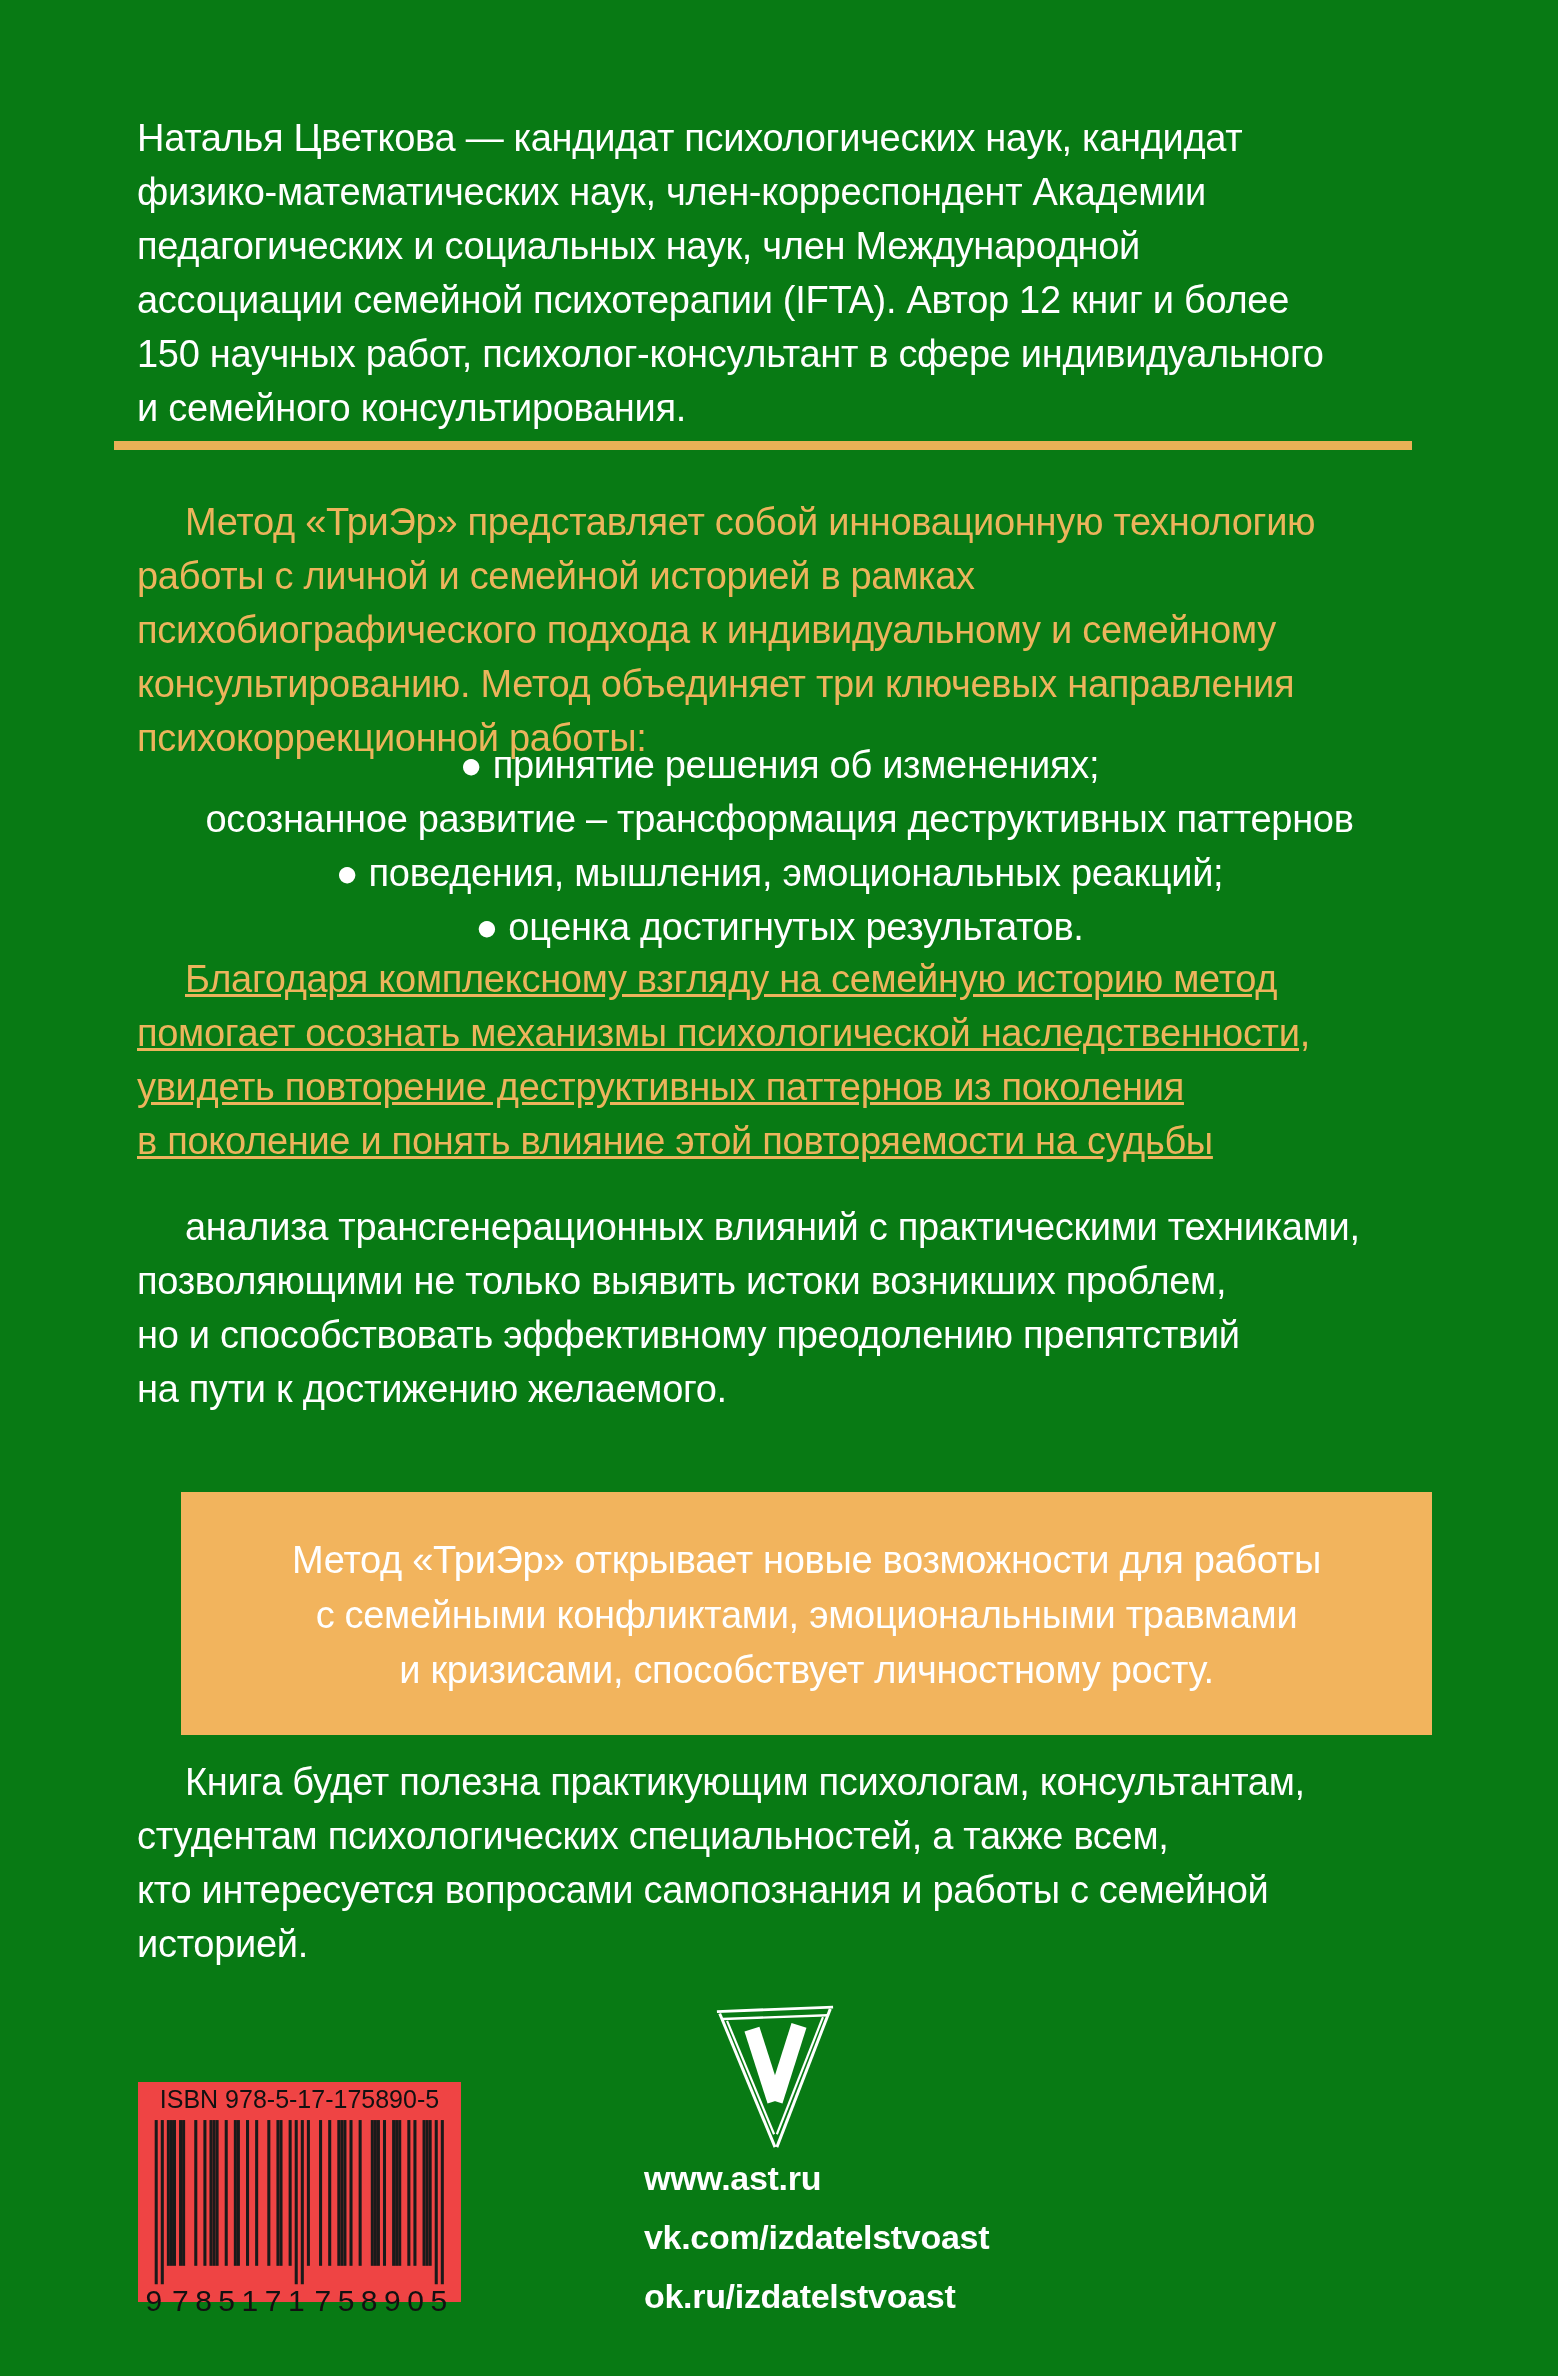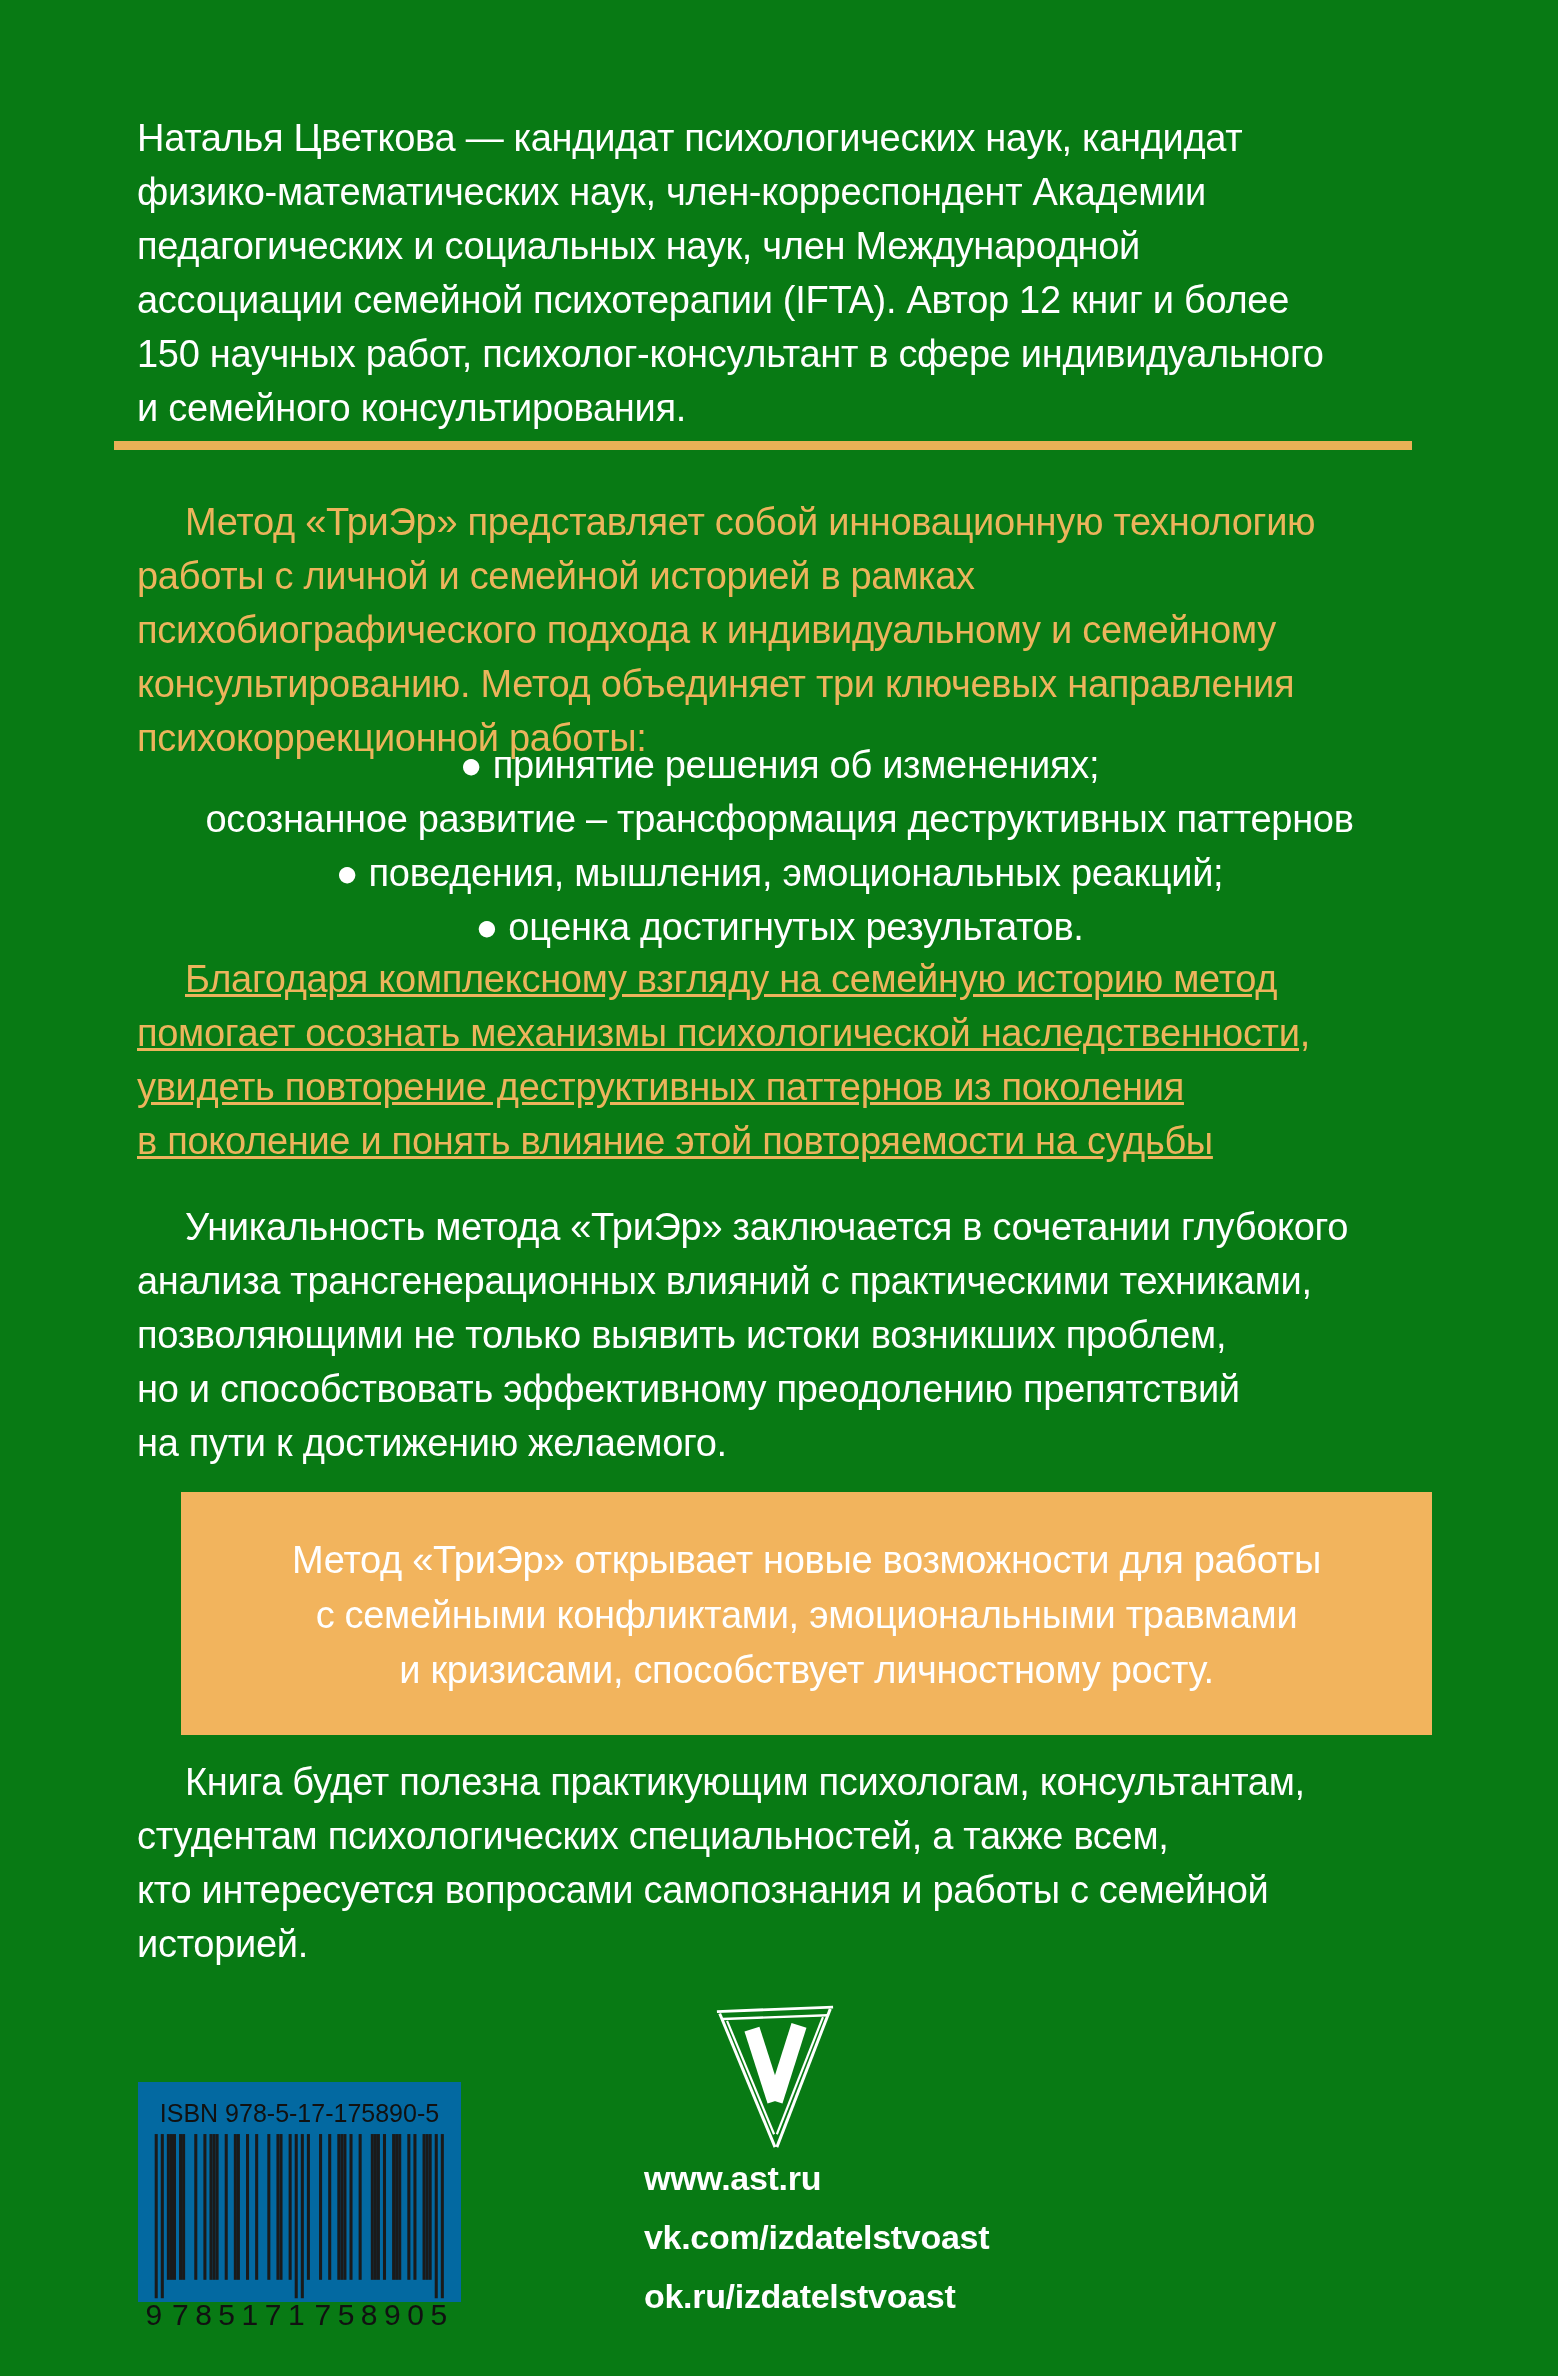--- a/index.html
+++ b/index.html
@@ -44,23 +44,23 @@
     color:#ffffff;
     margin-left:44px;
   }
   .logo{
     position:absolute;
     left:716px;top:2005px;width:118px;height:146px;
   }
   .barcode-block{
     position:absolute;
     left:138px;top:2082px;width:323px;height:220px;
-    background:#0369a1;
+    background:#ef4444;
     box-sizing:border-box;
-    padding-top:17px;
+    padding-top:3px;
   }
   .isbn-label{
     text-align:center;
     font-size:25px;
     color:#111;
     letter-spacing:0px;
     white-space:nowrap;
   }
   .bars{display:block;margin:3.7px auto 0 auto;}
   .barcode-digits{
@@ -111,21 +111,20 @@
     </div>
 
   <div class="para gold indent" style="top:952px;text-decoration:underline;">
       <div>Благодаря комплексному взгляду на семейную историю метод</div>
       <div>помогает осознать механизмы психологической наследственности,</div>
       <div>увидеть повторение деструктивных паттернов из поколения</div>
       <div>в поколение и понять влияние этой повторяемости на судьбы</div>
     </div>
 
   <div class="para indent" style="top:1200px;">
-      <div>Уникальность метода «ТриЭр» заключается в сочетании глубокого</div>
       <div>анализа трансгенерационных влияний с практическими техниками,</div>
       <div>позволяющими не только выявить истоки возникших проблем,</div>
       <div>но и способствовать эффективному преодолению препятствий</div>
       <div>на пути к достижению желаемого.</div>
     </div>
 
   <div class="highlight-box">
       <div>Метод «ТриЭр» открывает новые возможности для работы</div>
       <div>с семейными конфликтами, эмоциональными травмами</div>
       <div>и кризисами, способствует личностному росту.</div>

